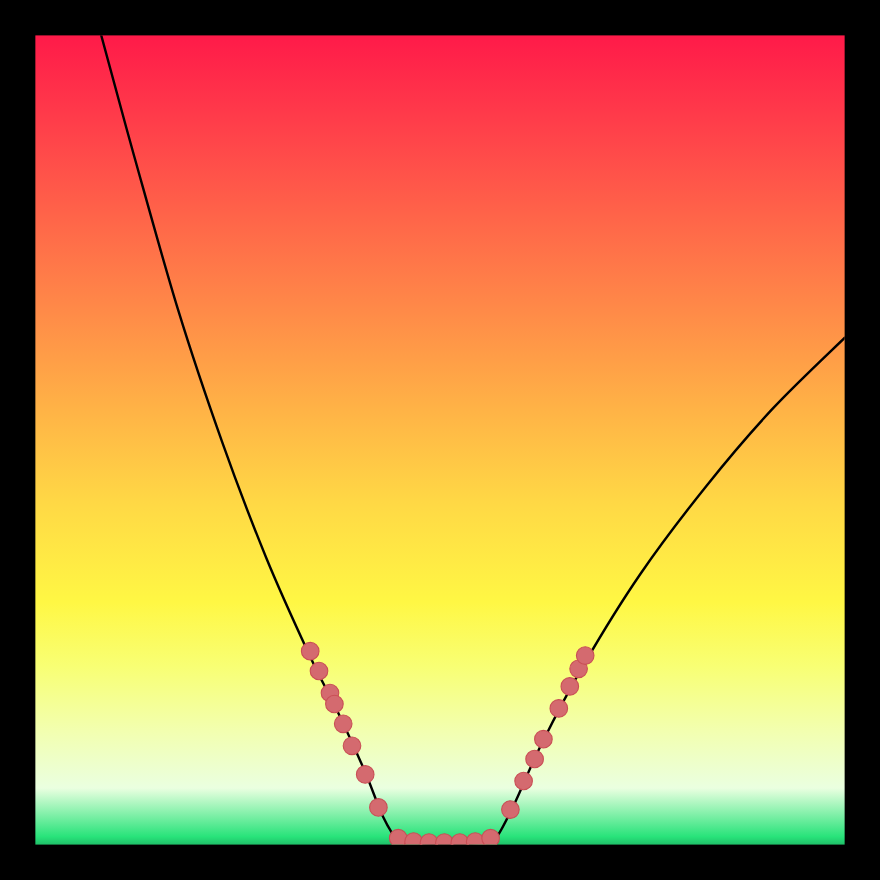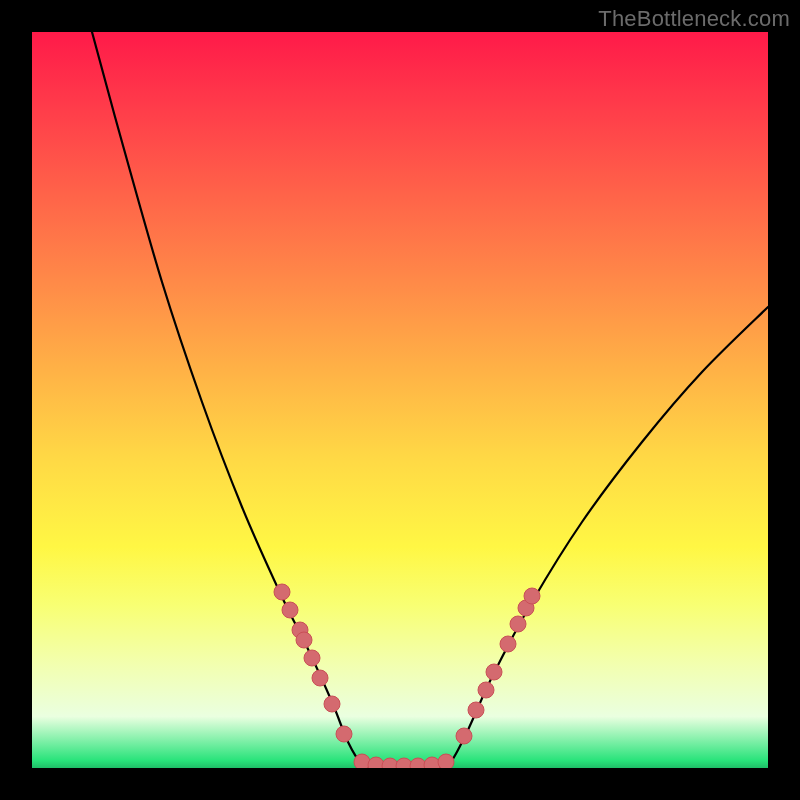--- a/index.html
+++ b/index.html
@@ -59,21 +59,20 @@
     position: absolute;
     inset: 0;
     width: 100%;
     height: 100%;
   }
 </style>
 </head>
 <body>
 
 <div class="frame">
-  <div class="watermark">TheBottleneck.com</div>
 
   <div class="plot">
     <div class="gradient"></div>
     <svg class="curve" viewBox="0 0 736 736" preserveAspectRatio="none">
       <path id="curve-path" fill="none" stroke-width="2.2" stroke-linecap="round" stroke-linejoin="round" d="M60,0 C65.0,18.3 78.3,68.3 90,110 C101.7,151.7 116.7,206.7 130,250 C143.3,293.3 156.7,332.5 170,370 C183.3,407.5 196.7,442.5 210,475 C223.3,507.5 239.2,541.7 250,565 C260.8,588.3 266.7,597.5 275,615 C283.3,632.5 293.2,654.2 300,670 C306.8,685.8 311.0,699.7 316,710 C321.0,720.3 325.2,728.0 330,732 C334.8,736.0 340.0,733.5 345,734 C350.0,734.5 355.0,734.8 360,735 C365.0,735.2 370.0,735.0 375,735 C380.0,735.0 385.0,735.2 390,735 C395.0,734.8 400.3,734.7 405,734 C409.7,733.3 413.0,736.7 418,731 C423.0,725.3 428.0,714.3 435,700 C442.0,685.7 449.2,666.7 460,645 C470.8,623.3 485.0,595.8 500,570 C515.0,544.2 531.7,516.7 550,490 C568.3,463.3 590.0,435.0 610,410 C630.0,385.0 649.0,362.5 670,340 C691.0,317.5 725.0,285.8 736,275" stroke="#000000"></path>
       <g id="dots-group">
           <circle cx="250" cy="560" r="8" fill="#d46a6f" stroke="#c94f56" stroke-width="1"></circle>
           <circle cx="258" cy="578" r="8" fill="#d46a6f" stroke="#c94f56" stroke-width="1"></circle>
           <circle cx="268" cy="598" r="8" fill="#d46a6f" stroke="#c94f56" stroke-width="1"></circle>
           <circle cx="272" cy="608" r="8" fill="#d46a6f" stroke="#c94f56" stroke-width="1"></circle>

